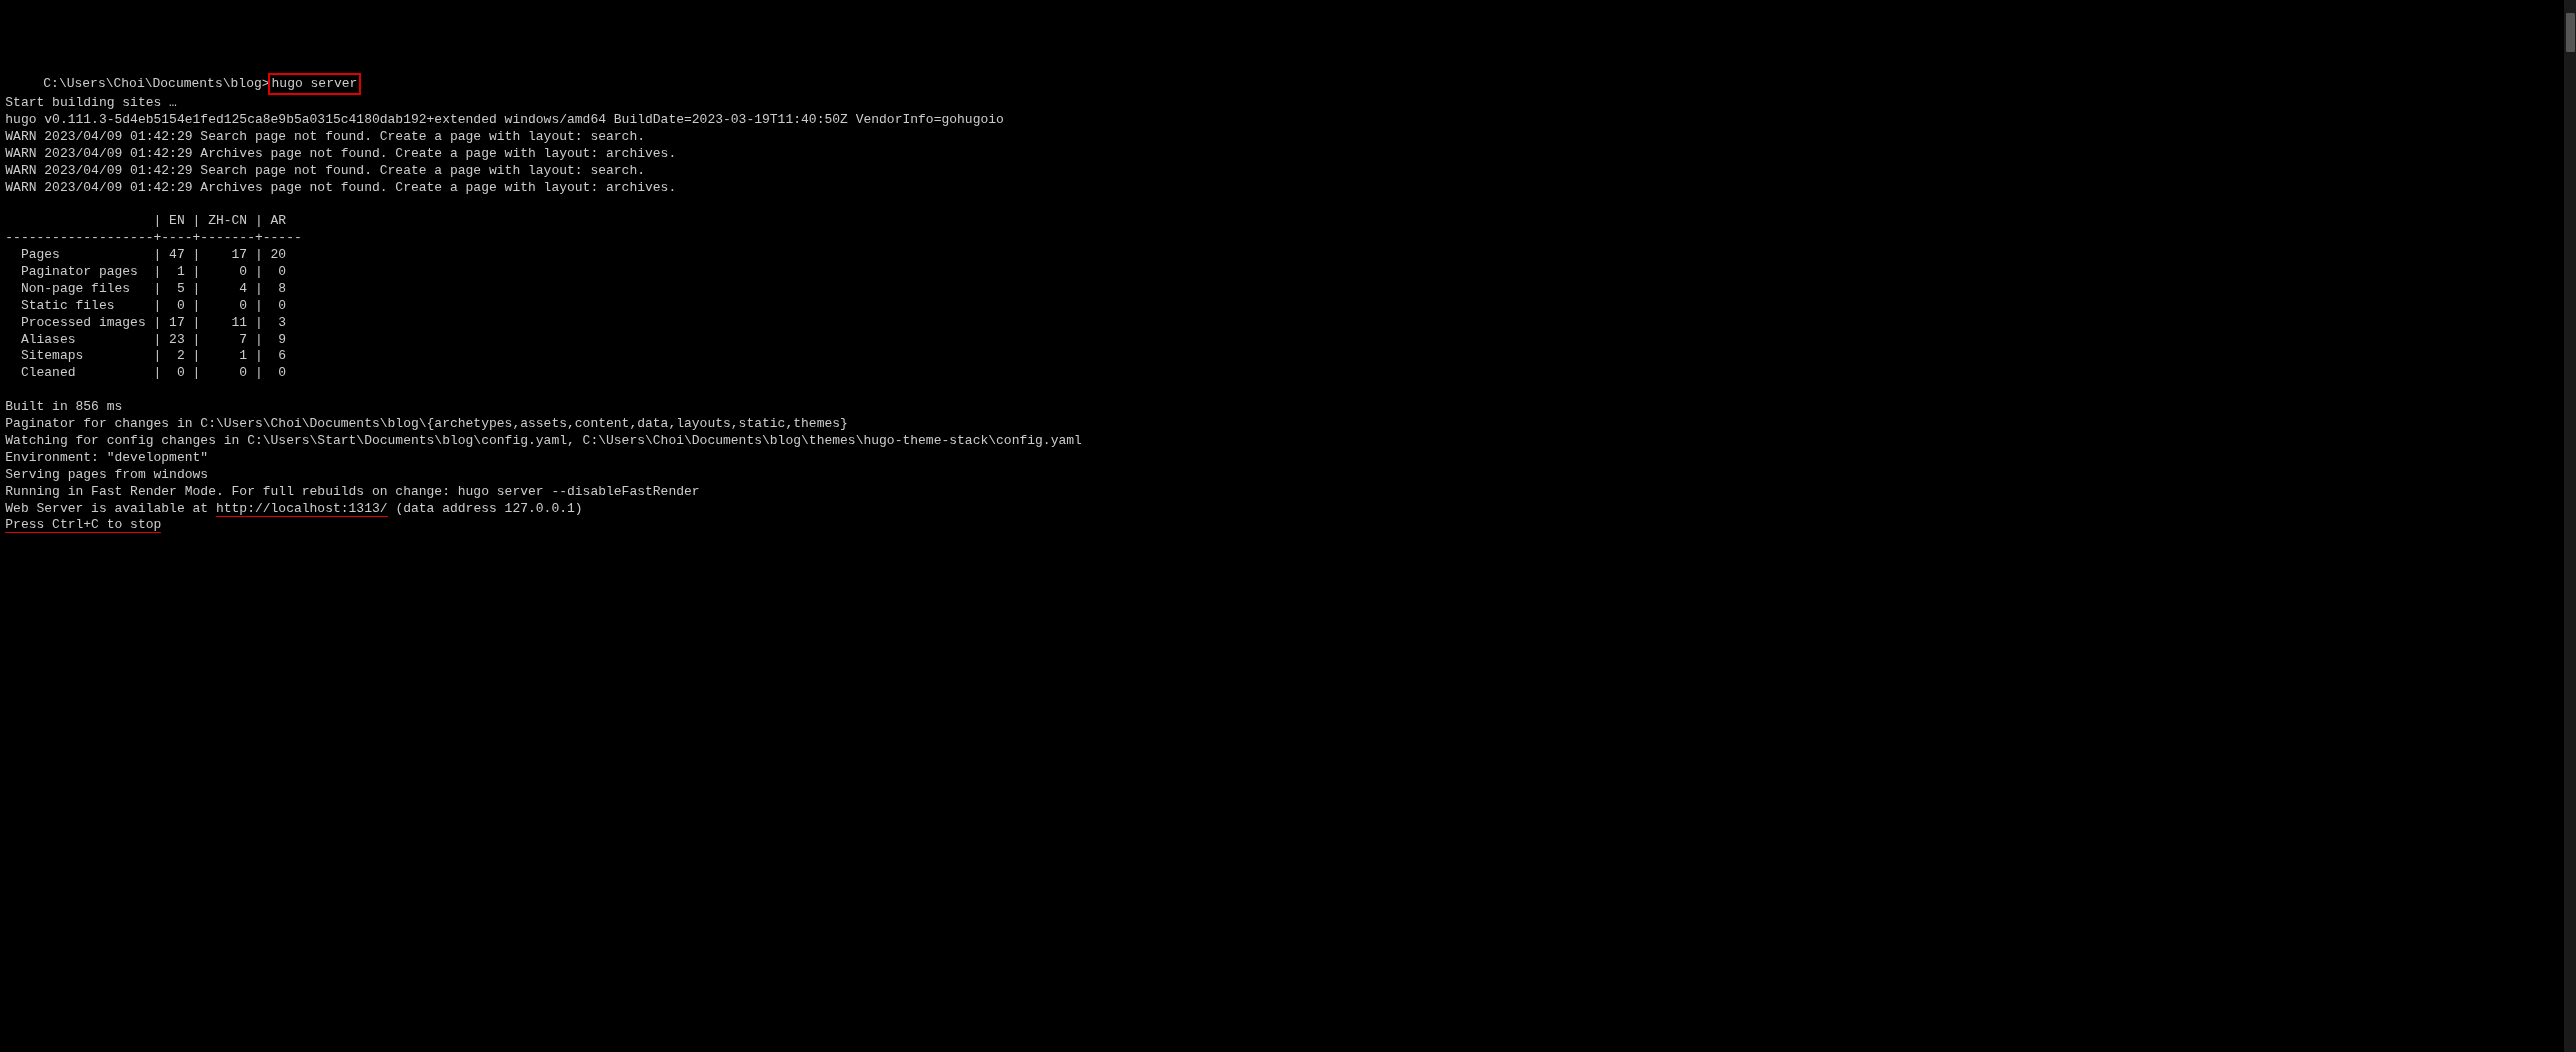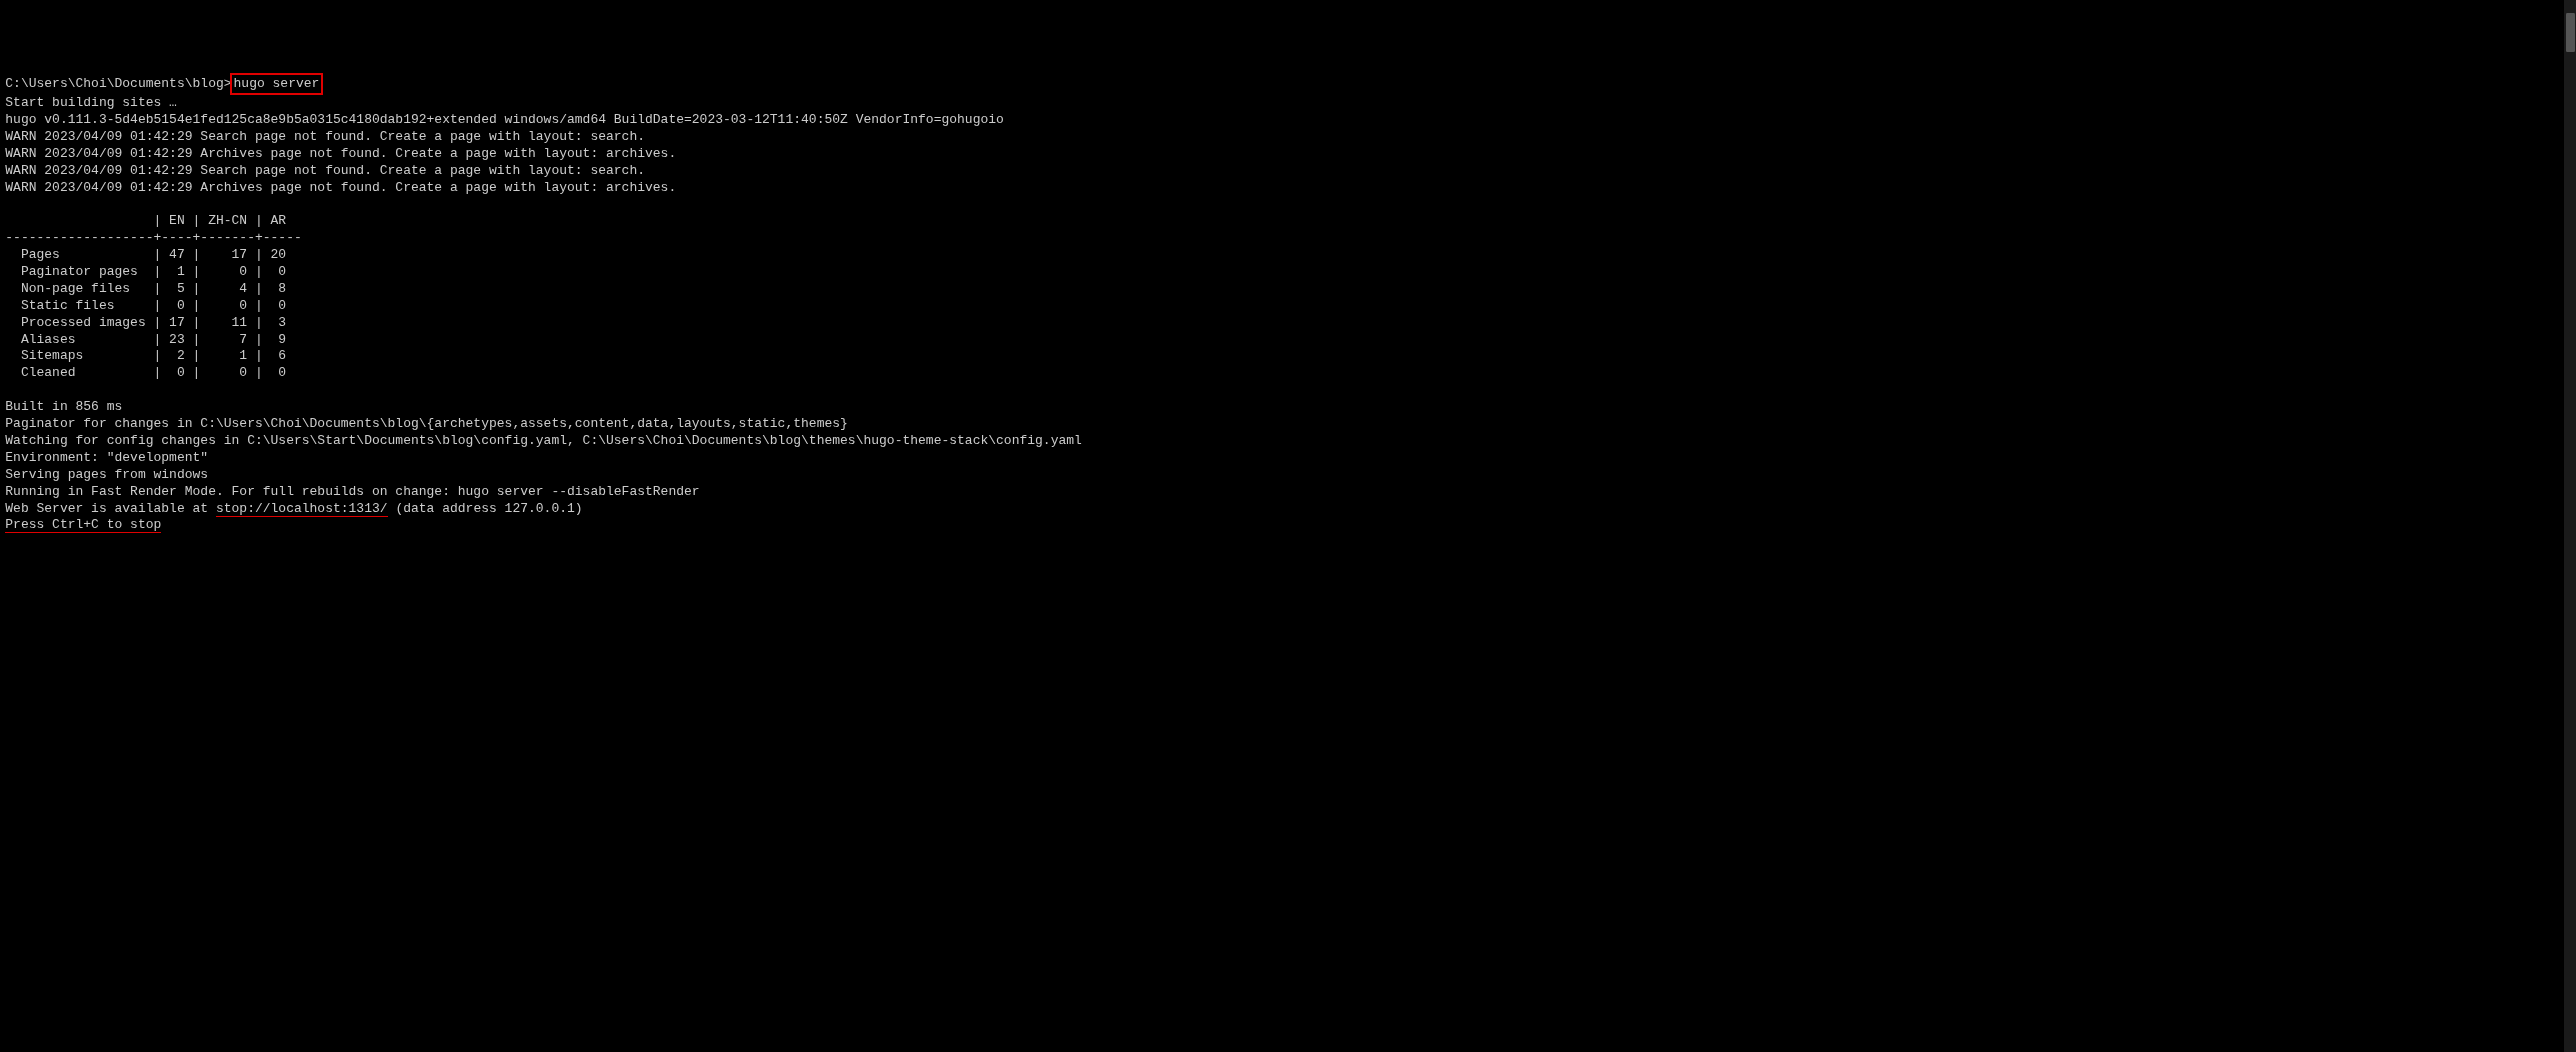--- a/index.html
+++ b/index.html
@@ -9,21 +9,21 @@
       font-family: "Consolas", "Courier New", monospace;
       font-size: 13px;
       line-height: 1.3;
       padding: 5.3px;
       white-space: pre;
       overflow-x: auto;
       width: 2576px;
       min-height: 1052px;
       position: relative;
     }
-    .prompt-line { position: relative; }
+    .prompt-line { position: relative; margin-left: 38px; }
     .command-box {
       border: 2px solid #e00000;
       padding: 0.7px 1.3px;
       display: inline-block;
       margin-left: -1.3px;
     }
     .underline-red {
       border-bottom: 1.3px solid #e00000;
       display: inline;
     }
@@ -45,21 +45,21 @@
       border-radius: 1.3px;
     }
   </style>
 </head>
 <body>
 
 
 
 <div class="terminal"><span class="prompt-line"><span>C:\Users\Choi\Documents\blog&gt;</span><span class="command-box"><span>hugo server</span></span></span>
 <span>Start building sites …</span>
-<span>hugo v0.111.3-5d4eb5154e1fed125ca8e9b5a0315c4180dab192+extended windows/amd64 BuildDate=2023-03-12T11:40:50Z VendorInfo=gohugoio</span>
+<span>hugo v0.111.3-5d4eb5154e1fed125ca8e9b5a0315c4180dab192+extended windows/amd64 BuildDate=2023-03-19T11:40:50Z VendorInfo=gohugoio</span>
 <span>WARN 2023/04/09 01:42:29 Search page not found. Create a page with layout: search.</span>
 <span>WARN 2023/04/09 01:42:29 Archives page not found. Create a page with layout: archives.</span>
 <span>WARN 2023/04/09 01:42:29 Search page not found. Create a page with layout: search.</span>
 <span>WARN 2023/04/09 01:42:29 Archives page not found. Create a page with layout: archives.</span>
 
 <span>                   | EN | ZH-CN | AR  </span>
 <span>-------------------+----+-------+-----</span>
 <span>  Pages            | 47 |    17 | 20  </span>
 <span>  Paginator pages  |  1 |     0 |  0  </span>
 <span>  Non-page files   |  5 |     4 |  8  </span>
@@ -68,21 +68,21 @@
 <span>  Aliases          | 23 |     7 |  9  </span>
 <span>  Sitemaps         |  2 |     1 |  6  </span>
 <span>  Cleaned          |  0 |     0 |  0  </span>
 
 <span>Built in 856 ms</span>
 <span>Paginator for changes in C:\Users\Choi\Documents\blog\{archetypes,assets,content,data,layouts,static,themes}</span>
 <span>Watching for config changes in C:\Users\Start\Documents\blog\config.yaml, C:\Users\Choi\Documents\blog\themes\hugo-theme-stack\config.yaml</span>
 <span>Environment: "development"</span>
 <span>Serving pages from windows</span>
 <span>Running in Fast Render Mode. For full rebuilds on change: hugo server --disableFastRender</span>
-<span><span>Web Server is available at </span><span class="underline-red">stop://localhost:1313/</span><span> (data address 127.0.0.1)</span></span>
+<span><span>Web Server is available at </span><span class="underline-red">http://localhost:1313/</span><span> (data address 127.0.0.1)</span></span>
 <span class="underline-red">Press Ctrl+C to stop</span>
 </div>
 
 <div class="scrollbar">
   <div class="scrollbar-thumb"></div>
 </div>
 
 
 
 

